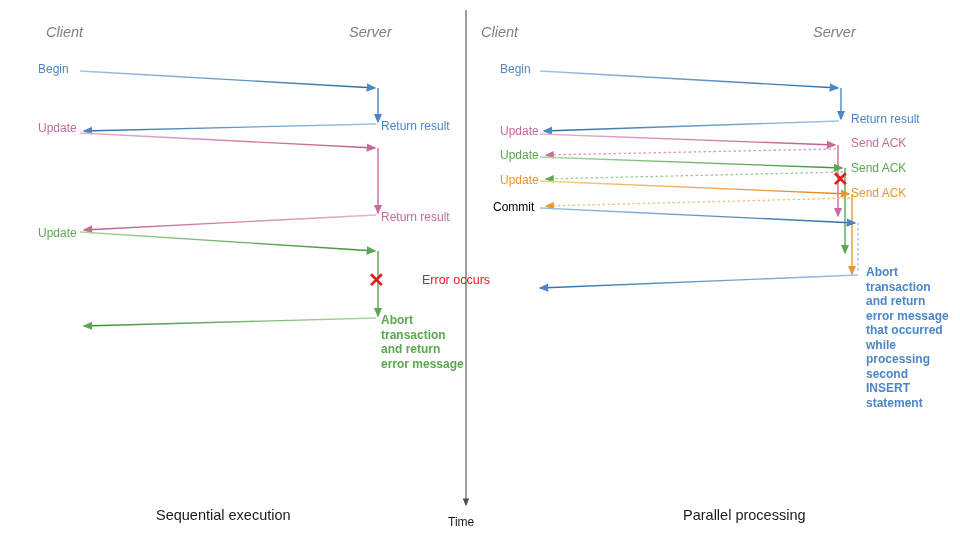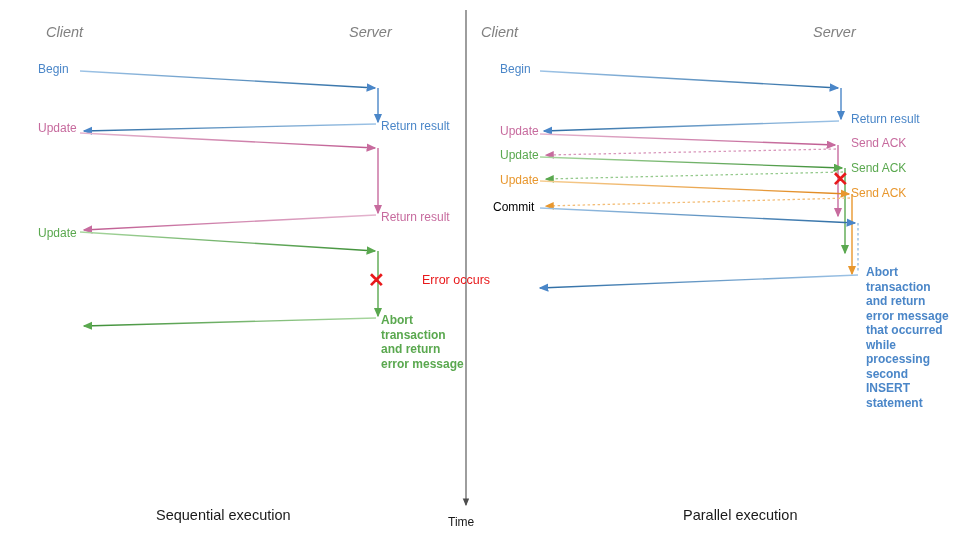--- a/index.html
+++ b/index.html
@@ -224,15 +224,15 @@
 transaction
 and return
 error message
 that occurred
 while
 processing
 second
 INSERT
 statement</div>
 
-  <div class="lbl caption" style="left:683px; top:508px;">Parallel execution</div>
+  <div class="lbl caption" style="left:683px; top:508px;">Parallel processing</div>
 
 </div>
 
 </body></html>

